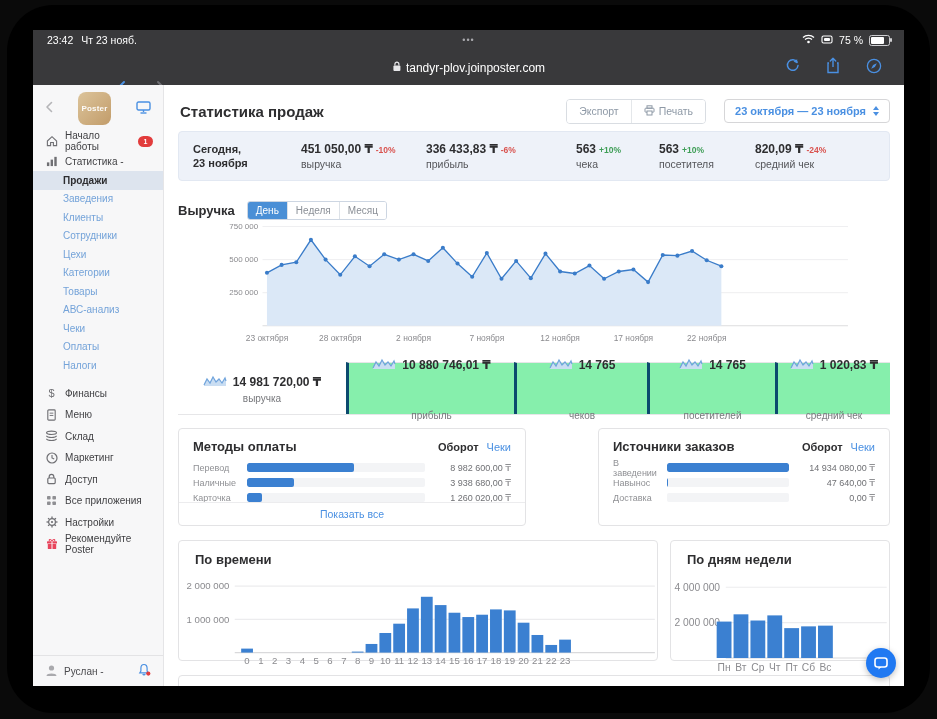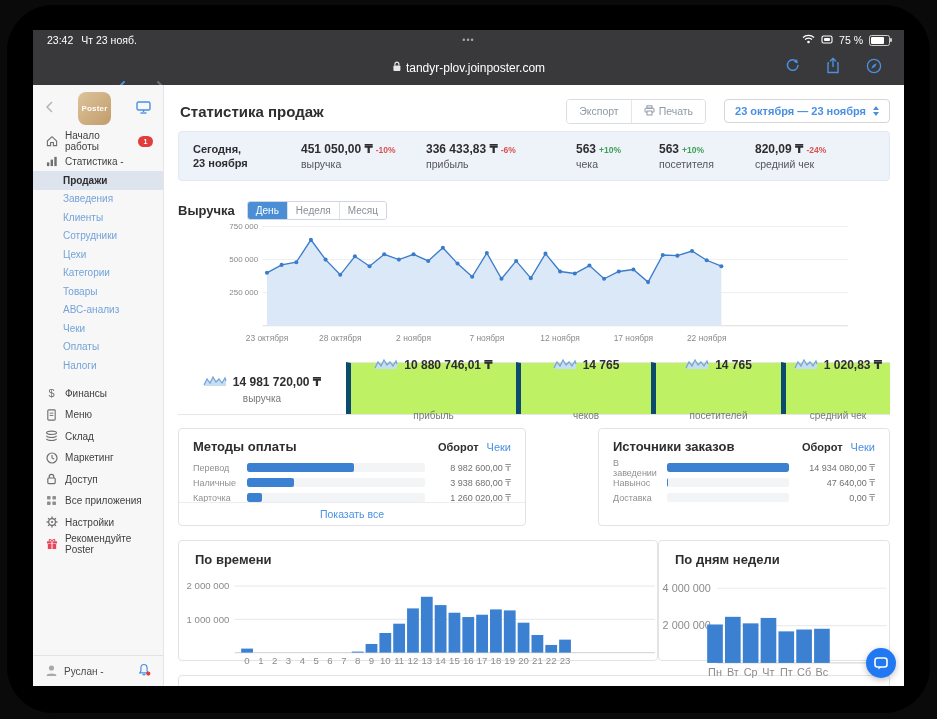--- a/index.html
+++ b/index.html
@@ -83,21 +83,21 @@
   .tabs{display:flex;border:1px solid #cdd6e2;border-radius:3px;overflow:hidden;}
   .tab{font-size:10px;padding:3px 8px;background:#fff;color:#8a8f96;border:none;font-family:inherit;cursor:pointer;}
   .tab + .tab{border-left:1px solid #dde2e8;}
   .tab.active{background:#4a8fd6;color:#fff;}
   .chart-line{height:124px;}
   .chart-box svg{display:block;font-family:inherit;}
 
   
   .kpi{margin-top:15px;display:flex;border-bottom:1px solid #e6e6e8;height:52px;}
   .kpi-cell{display:flex;flex-direction:column;align-items:center;justify-content:center;gap:2px;}
-  .kpi-cell.inactive{background:#bef264;border-top:1px solid #e6e6e8;border-left:5px solid #0c4a6e;gap:36px;}
+  .kpi-cell.inactive{background:#86efac;border-top:1px solid #e6e6e8;border-left:3px solid #0c4a6e;gap:36px;}
   .kpi-cell:last-child{border-right:none;}
   .kpi-top{display:flex;align-items:center;gap:6px;}
   .kpi-val{font-size:12px;font-weight:bold;color:#2e2e30;}
   .kpi-lab{font-size:10px;color:#77787c;}
   .k1{width:168px}.k2{width:165px}.k3{width:130px}.k4{width:125px}.k5{flex:1}
 
   
   .cards{margin-top:13px;display:flex;gap:24px;height:98px;}
   .card{border:1px solid #e3e3e5;border-radius:4px;background:#fff;position:relative;}
   .card-pay{width:346px;}
@@ -108,21 +108,21 @@
   .card-head .chk{font-size:11px;color:#4a90e2;}
   .bar-row{display:flex;align-items:center;padding:0 14px;height:15px;gap:8px;}
   .bar-label{width:46px;font-size:9px;color:#8f9094;flex-shrink:0;}
   .bar-track{flex:1;height:9px;background:#f3f4f6;border-radius:2px;overflow:hidden;}
   .bar-fill{display:block;height:100%;background:#3b80d1;border-radius:2px;}
   .bar-val{width:78px;text-align:right;font-size:9px;color:#6f7074;flex-shrink:0;}
   .card-foot{position:absolute;left:0;right:0;bottom:0;height:22px;border-top:1px solid #ececee;
              display:flex;align-items:center;justify-content:center;font-size:10.5px;color:#4a90e2;cursor:pointer;}
 
   
-  .charts2{margin-top:14px;display:flex;height:121px;}
+  .charts2{margin-top:14px;display:flex;gap:12px;height:121px;}
   .card-time{width:478px;}
   .card-week{flex:1;}
   .chart-title{font-size:13px;font-weight:bold;color:#2e2e30;padding:11px 16px 2px;}
 
   
   .popular{margin-top:14px;border:1px solid #e3e3e5;border-radius:4px;height:40px;padding:8px 16px;}
   .popular h3{margin:0;font-size:13px;font-weight:bold;color:#2e2e30;}
 
   
   .fab{position:absolute;right:8px;top:618px;width:30px;height:30px;border-radius:50%;background:#2079f2;

